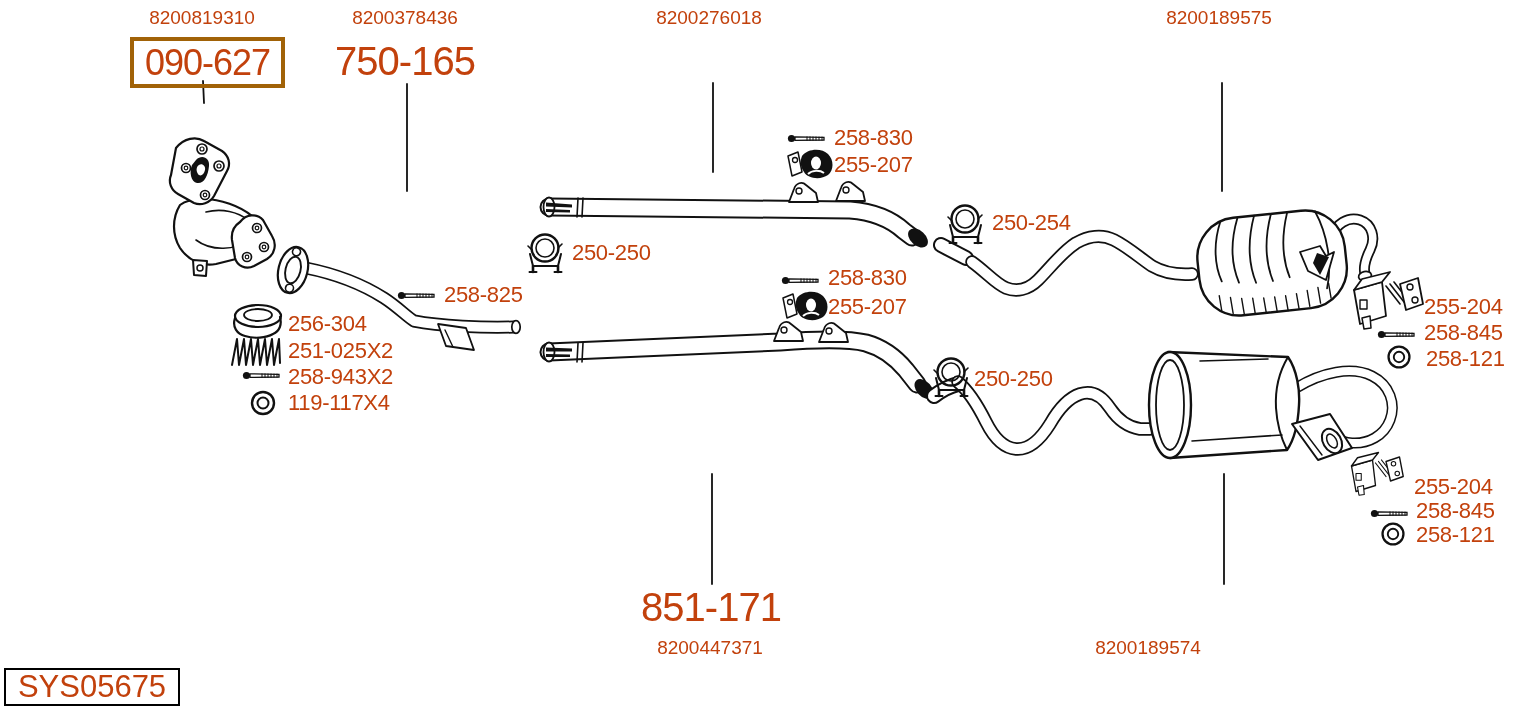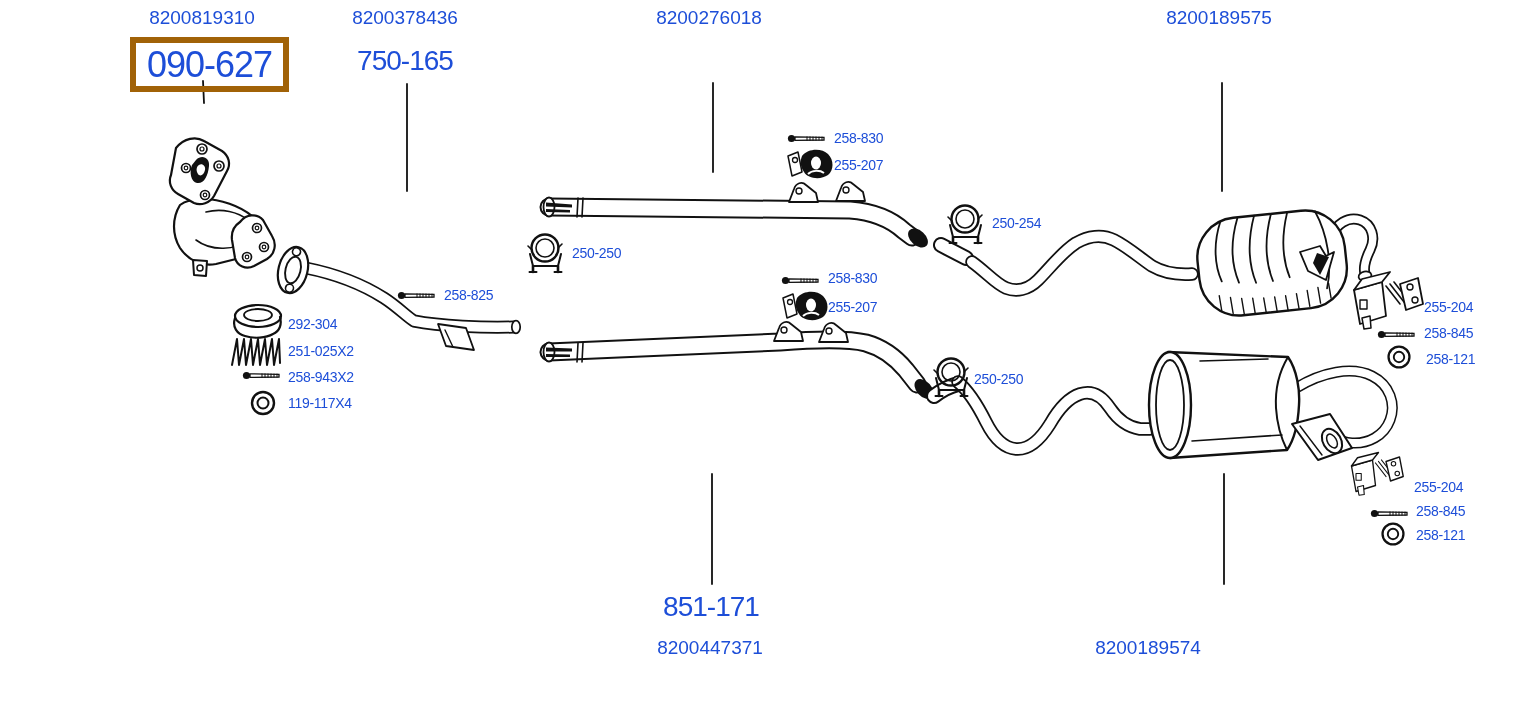--- a/index.html
+++ b/index.html
@@ -1,25 +1,25 @@
 <!DOCTYPE html>
 <html><head>
 <meta charset="utf-8">
 <style>
   html,body{margin:0;padding:0;background:#fff;}
   #canvas{position:relative;width:1530px;height:711px;background:#fff;overflow:hidden;
-          font-family:"Liberation Sans","DejaVu Sans",sans-serif;color:#1d4ed8;}
+          font-family:"Liberation Sans","DejaVu Sans",sans-serif;color:#c2410c;}
   #art{position:absolute;left:0;top:0;}
   .oem{position:absolute;font-size:19px;line-height:20px;white-space:nowrap;transform:translateX(-50%);}
-  .part{position:absolute;font-size:28px;line-height:42px;letter-spacing:-1px;white-space:nowrap;transform:translateX(-50%);}
-  .boxed{transform:none;border:6px solid #a16207;display:flex;align-items:center;justify-content:center;
+  .part{position:absolute;font-size:40px;line-height:42px;letter-spacing:-1px;white-space:nowrap;transform:translateX(-50%);}
+  .boxed{transform:none;border:4px solid #a16207;display:flex;align-items:center;justify-content:center;
          font-size:36px;letter-spacing:-1px;}
   .syscode{position:absolute;border:2px solid #000;display:flex;align-items:center;justify-content:center;
            font-size:31px;letter-spacing:0px;}
-  .lbl{position:absolute;font-size:14px;line-height:24px;letter-spacing:-0.3px;white-space:nowrap;}
+  .lbl{position:absolute;font-size:22px;line-height:24px;letter-spacing:-0.3px;white-space:nowrap;}
   .ln{fill:none;stroke:#111;stroke-linecap:round;stroke-linejoin:round;}
   .white{fill:#fff;stroke:#111;stroke-linejoin:round;}
   .tubeO{fill:none;stroke:#111;stroke-linecap:round;stroke-linejoin:round;}
   .tubeI{fill:none;stroke:#fff;stroke-linecap:round;stroke-linejoin:round;}
 </style>
 </head>
 <body>
 
 <div id="canvas">
 
@@ -200,32 +200,33 @@
   <div class="oem" style="left:1219px;top:8px">8200189575</div>
 
   <div class="part boxed" style="left:130px;top:37px;width:147px;height:43px">090-627</div>
   <div class="part" style="left:405px;top:40px">750-165</div>
 
   <div class="part" style="left:711px;top:586px">851-171</div>
   <div class="oem" style="left:710px;top:638px">8200447371</div>
   <div class="oem" style="left:1148px;top:638px">8200189574</div>
 
   <div class="lbl" style="left:444px;top:283px">258-825</div>
-  <div class="lbl" style="left:288px;top:312px">292-304</div>
+  <div class="lbl" style="left:288px;top:312px">256-304</div>
   <div class="lbl" style="left:288px;top:339px">251-025X2</div>
   <div class="lbl" style="left:288px;top:365px">258-943X2</div>
   <div class="lbl" style="left:288px;top:391px">119-117X4</div>
   <div class="lbl" style="left:572px;top:241px">250-250</div>
   <div class="lbl" style="left:834px;top:126px">258-830</div>
   <div class="lbl" style="left:834px;top:153px">255-207</div>
   <div class="lbl" style="left:992px;top:211px">250-254</div>
   <div class="lbl" style="left:1424px;top:295px">255-204</div>
   <div class="lbl" style="left:1424px;top:321px">258-845</div>
   <div class="lbl" style="left:1426px;top:347px">258-121</div>
   <div class="lbl" style="left:828px;top:266px">258-830</div>
   <div class="lbl" style="left:828px;top:295px">255-207</div>
   <div class="lbl" style="left:974px;top:367px">250-250</div>
   <div class="lbl" style="left:1414px;top:475px">255-204</div>
   <div class="lbl" style="left:1416px;top:499px">258-845</div>
   <div class="lbl" style="left:1416px;top:523px">258-121</div>
 
+  <div class="syscode" style="left:4px;top:668px;width:172px;height:34px">SYS05675</div>
 
 </div>
 
 </body></html>

